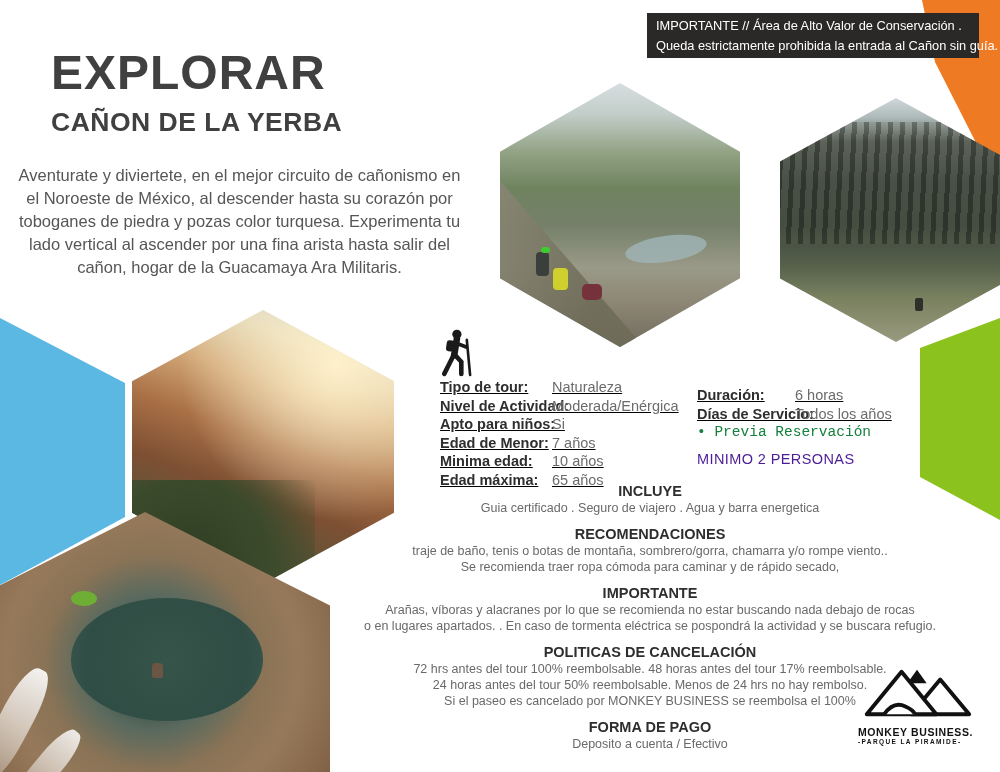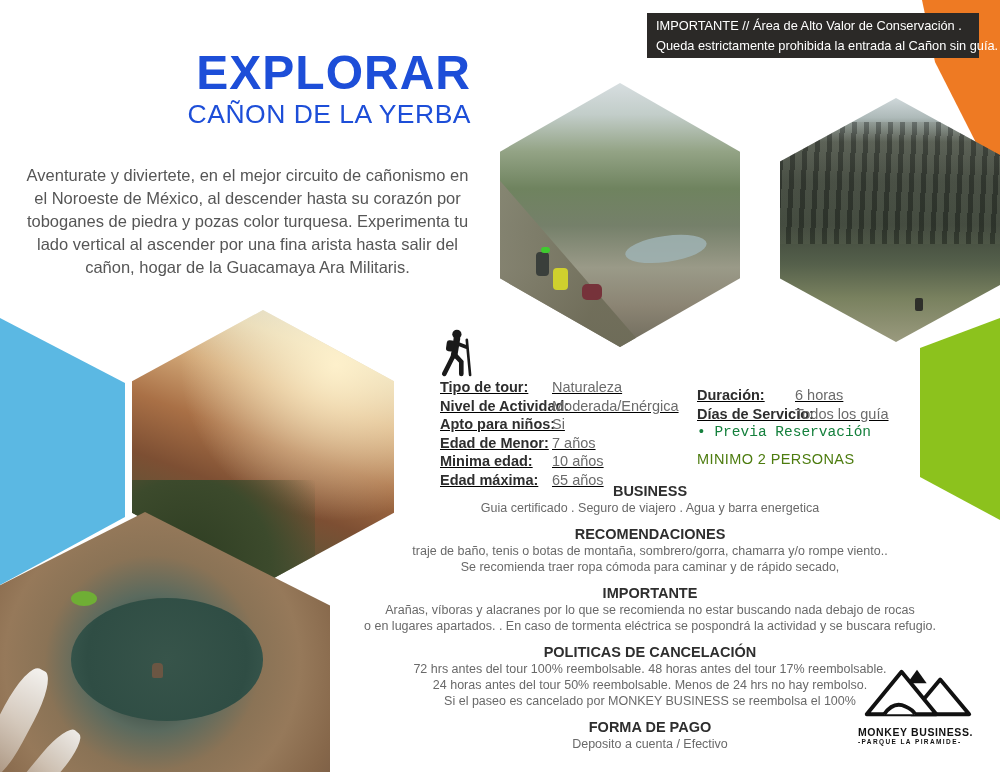--- a/index.html
+++ b/index.html
@@ -47,37 +47,37 @@
   .hex-pool .foam2{left:20%;top:58%;width:7%;height:26%;background:linear-gradient(180deg,rgba(255,255,255,.85),rgba(255,255,255,.2));border-radius:40%;transform:rotate(40deg);}
   .hex-pool .bush{left:30%;top:22%;width:26px;height:15px;background:#6fae35;border-radius:50%;}
 
   .banner{
     position:absolute;left:647px;top:13px;width:332px;height:45px;z-index:6;
     background:#2b2927;color:#ffffff;font-size:12.8px;line-height:1.55;
     padding:3px 0 0 9px;box-sizing:border-box;
   }
   .banner div{white-space:nowrap;}
 
-  .title-block{position:absolute;left:71px;top:48px;width:400px;text-align:right;color:#1d4ed8;z-index:5;}
+  .title-block{position:absolute;left:51px;top:48px;width:400px;text-align:left;color:#404040;z-index:5;}
   .title-main{font-size:48px;font-weight:bold;line-height:1.05;letter-spacing:1px;}
-  .title-sub{font-size:26.5px;font-weight:normal;margin-top:1px;letter-spacing:0.5px;}
-
-  .intro{position:absolute;left:20px;top:164px;width:455px;text-align:center;
+  .title-sub{font-size:26.5px;font-weight:bold;margin-top:9px;letter-spacing:0.5px;}
+
+  .intro{position:absolute;left:12px;top:164px;width:455px;text-align:center;
     font-size:16.5px;line-height:1.4;color:#565656;z-index:5;}
 
   .hiker-icon{position:absolute;left:436px;top:328px;z-index:5;}
 
   .details-left{position:absolute;left:440px;top:378px;font-size:14.5px;line-height:18.6px;z-index:5;}
   .details-right{position:absolute;left:697px;top:386px;font-size:14.5px;line-height:18.6px;z-index:5;}
   .detail-row{display:flex;white-space:nowrap;text-decoration:underline;}
   .detail-label{font-weight:bold;color:#2e2e2e;width:112px;flex:none;}
   .details-right .detail-label{width:98px;}
   .detail-value{color:#6b6b6b;}
   .note-line{color:#15803d;font-family:Liberation Mono, monospace;}
-  .minimo{margin-top:8px;color:#4d7c0f;letter-spacing:0.4px;}
+  .minimo{margin-top:8px;color:#4c1d95;letter-spacing:0.4px;}
 
   .sections{position:absolute;left:360px;top:483px;width:580px;text-align:center;z-index:5;}
   .section{margin-bottom:10px;}
   .section-heading{font-size:14.5px;font-weight:bold;color:#2e2e2e;line-height:17px;}
   .section-line{font-size:12.5px;color:#696969;line-height:16px;white-space:nowrap;}
 
   .logo{position:absolute;left:858px;top:664px;width:140px;text-align:left;z-index:5;color:#111;}
   .logo-name{font-size:10.5px;font-weight:bold;letter-spacing:0.6px;white-space:nowrap;}
   .logo-tag{font-size:6.5px;font-weight:bold;letter-spacing:1.4px;white-space:nowrap;}
 </style>
@@ -167,29 +167,29 @@
     </div>
   </div>
 
   <div class="details-right">
     <div class="detail-row">
       <span class="detail-label">Duración:</span>
       <span class="detail-value">6 horas</span>
     </div>
     <div class="detail-row">
       <span class="detail-label">Días de Servicio:</span>
-      <span class="detail-value">Todos los guía</span>
+      <span class="detail-value">Todos los años</span>
     </div>
     <div class="note-line">• Previa Reservación</div>
     <div class="minimo">MINIMO 2 PERSONAS</div>
   </div>
 
   <div class="sections">
     <div class="section">
-      <div class="section-heading">BUSINESS</div>
+      <div class="section-heading">INCLUYE</div>
       <div class="section-line">Guia certificado . Seguro de viajero . Agua y barra energetica</div>
     </div>
     <div class="section">
       <div class="section-heading">RECOMENDACIONES</div>
       <div class="section-line">traje de baño,  tenis o botas de montaña,  sombrero/gorra, chamarra y/o rompe viento..</div>
       <div class="section-line">Se recomienda traer ropa cómoda para caminar y de rápido secado,</div>
     </div>
     <div class="section">
       <div class="section-heading">IMPORTANTE</div>
       <div class="section-line">Arañas, víboras y alacranes por lo que se recomienda no estar buscando nada debajo de rocas</div>

